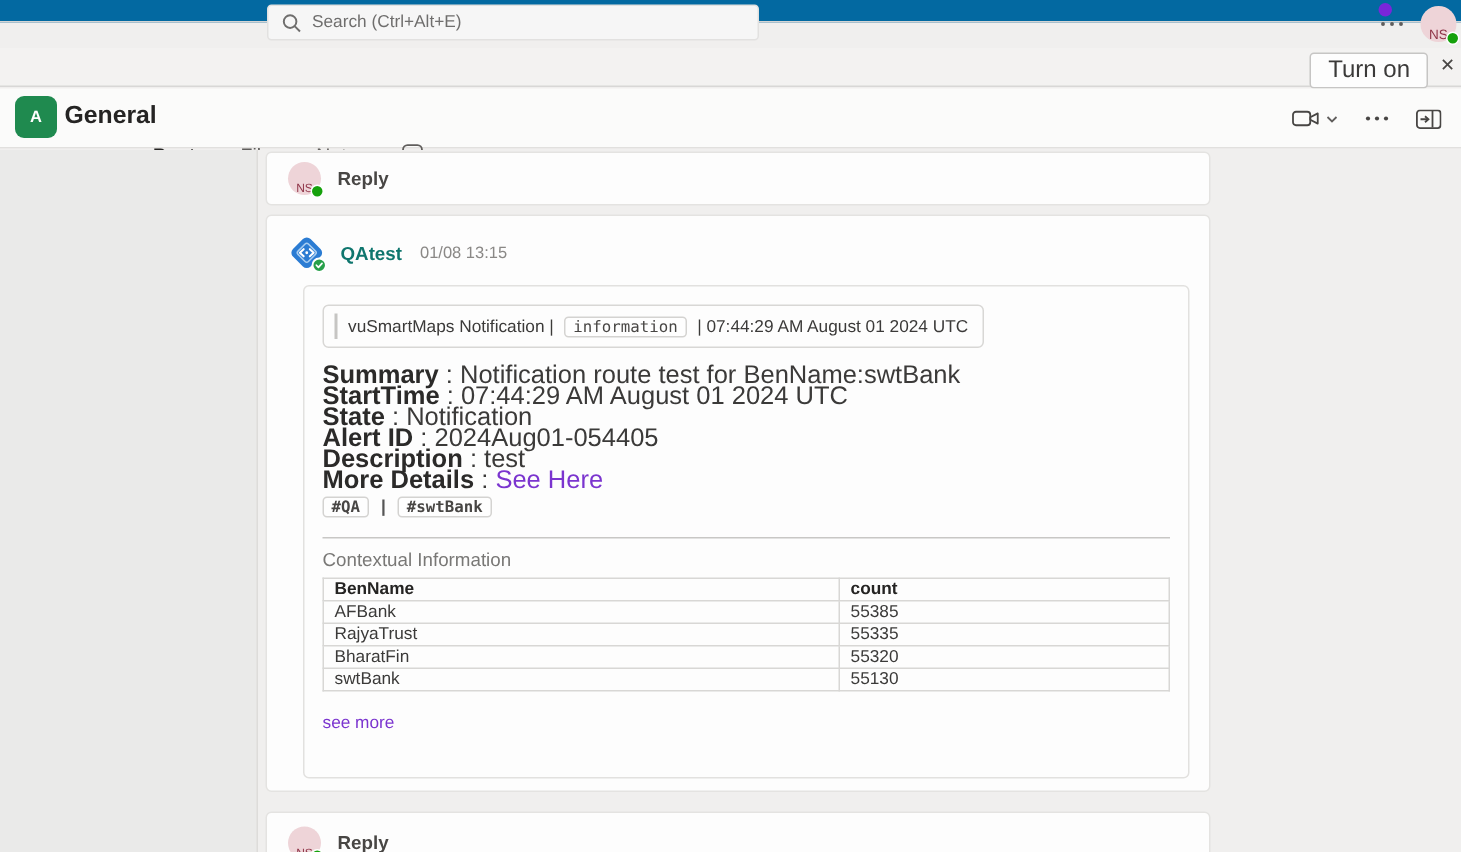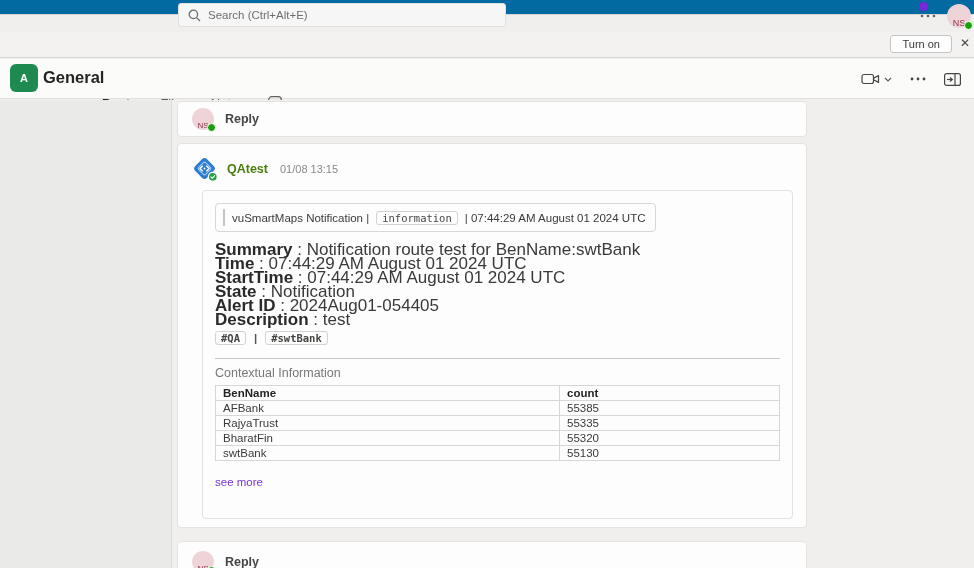--- a/index.html
+++ b/index.html
@@ -10,21 +10,21 @@
   .search-box { position:absolute; left:178px; top:3px; width:328px; height:24px; background:#f6f6f6; border:1px solid #e2e1e0; border-radius:3px; display:flex; align-items:center; padding:0 9px; }
   .search-box input { border:none; background:transparent; outline:none; font-size:11.5px; color:#555; margin-left:7px; width:100%; font-family:"Liberation Sans",sans-serif; }
   .search-box input::placeholder { color:#6f6e6d; }
   .topbar-right { position:absolute; right:3px; top:0; height:31px; display:flex; align-items:center; gap:11px; }
   .notif-dot { position:absolute; right:46px; top:2px; width:9px; height:9px; border-radius:50%; background:#7a26d9; }
   .avatar-circle { width:24px; height:24px; border-radius:50%; background:#eed4d8; color:#8f3347; font-size:9px; font-weight:normal; display:flex; align-items:flex-end; justify-content:center; position:relative; flex:none; }
   .presence { position:absolute; right:-2px; bottom:-2px; width:9px; height:9px; background:#16a10c; border:1.5px solid #fff; border-radius:50%; }
 
   
   .banner { position:absolute; top:32px; left:0; right:0; height:26px; background:#f3f2f1; border-bottom:1px solid #d8d7d6; }
-  .turnon-btn { position:absolute; right:22px; top:3px; font-size:11px; padding:2px 11px; background:#fdfdfd; border:1px solid #c6c5c4; border-radius:3px; color:#3b3a39; cursor:pointer; font-family:"Liberation Sans",sans-serif; }
+  .turnon-btn { position:absolute; right:22px; top:3px; font-size:16px; padding:2px 11px; background:#fdfdfd; border:1px solid #c6c5c4; border-radius:3px; color:#3b3a39; cursor:pointer; font-family:"Liberation Sans",sans-serif; }
   .banner-close { position:absolute; right:4px; top:4px; font-size:12px; color:#484644; cursor:pointer; }
 
   
   .channel-header { position:absolute; top:59px; left:0; right:0; height:40px; background:#fbfbfa; border-bottom:1px solid #e1e0de; }
   .team-avatar { position:absolute; left:10px; top:5px; width:28px; height:28px; border-radius:6px; background:#1f8a4f; color:#fff; font-size:11px; font-weight:bold; display:flex; align-items:center; justify-content:center; }
   .channel-title { position:absolute; left:43px; top:9px; font-size:16.5px; font-weight:bold; color:#252423; }
   .tabs { position:absolute; left:102px; top:0; height:40px; display:flex; align-items:center; gap:23px;margin-top:24px; }
   .tab { font-size:13px; color:#605e5c; position:relative; height:40px; display:flex; align-items:center; cursor:pointer; }
   .tab.active { font-weight:bold; color:#252423; }
   .tab.active::after { content:""; position:absolute; left:-1px; right:-1px; bottom:3px; height:3px; border-radius:2px; background:#6d28c9; }
@@ -37,21 +37,21 @@
   .left-panel { position:absolute; left:0; top:0; width:172px; bottom:0; background:#eaeae9; border-right:1px solid #dddcda; }
   .card { position:absolute; left:177px; width:630px; background:#fdfdfd; border:1px solid #e4e3e1; border-radius:4px; }
   .reply-card-top { top:1px; height:36px; }
   .reply-card-bottom { top:441px; height:42px; }
   .reply-row { display:flex; align-items:center; height:100%; padding-left:14px; gap:11px; cursor:pointer; }
   .reply-avatar { width:22px; height:22px; font-size:8px; }
   .reply-label { font-size:12.5px; font-weight:bold; color:#484644; }
 
   .message-card { top:43px; height:385px; }
   .author-row { display:flex; align-items:center; padding:11px 14px 0 13px; gap:9px; }
-  .author-name { font-size:12.5px; font-weight:bold; color:#4d7c0f;text-align:right; }
+  .author-name { font-size:12.5px; font-weight:bold; color:#0f766e;text-align:right; }
   .msg-time { font-size:11px; color:#8a8886; margin-left:3px; }
 
   .inner-card { position:absolute; left:24px; right:13px; top:46px; bottom:8px; border:1px solid #e2e1df; border-radius:4px; padding:12px 12px 10px 12px; background:#fdfdfd; }
   .note-header-box { display:inline-flex; align-items:center; border:1px solid #d8d7d5; border-radius:4px; padding:5px 10px 5px 7px; font-size:11.5px; color:#3b3a39; gap:7px; }
   .quote-bar { width:2px; height:17px; background:#c6c5c3; flex:none; }
   .code-badge { font-family:"DejaVu Sans Mono",monospace; font-size:10.5px; border:1px solid #d4d3d1; border-radius:3px; padding:0 5px; background:#fefefe; color:#484644; white-space:nowrap; }
 
   .fields { margin-top:11px; }
   .field-line { font-size:17px; line-height:14px; color:#3b3a39; }
   .field-label { font-weight:bold; color:#2b2a29; }
@@ -183,27 +183,29 @@
     <div class="inner-card">
       <div class="note-header-box">
         <span class="quote-bar"></span>
         <span>vuSmartMaps Notification |</span>
         <span class="code-badge">information</span>
         <span>| 07:44:29 AM August 01 2024 UTC</span>
       </div>
 
       <div class="fields" id="fields">
           <div class="field-line"><span class="field-label">Summary</span><span> : </span><span>Notification route test for BenName:swtBank</span></div>
-          <div class="field-line"><span class="field-label">Time</span><span> : </span><span>07:44:29 AM August 01 2024 UTC</span></div>
           <div class="field-line"><span class="field-label">StartTime</span><span> : </span><span>07:44:29 AM August 01 2024 UTC</span></div>
           <div class="field-line"><span class="field-label">State</span><span> : </span><span>Notification</span></div>
           <div class="field-line"><span class="field-label">Alert ID</span><span> : </span><span>2024Aug01-054405</span></div>
           <div class="field-line"><span class="field-label">Description</span><span> : </span><span>test</span></div>
         </div>
 
+      <div class="field-line">
+        <span class="field-label">More Details</span><span> : </span><span class="link">See Here</span>
+      </div>
 
       <div class="tags-row" id="tags">
           <span class="code-badge">#QA</span>
           <span>|</span>
           <span class="code-badge">#swtBank</span>
         </div>
 
       <hr class="divider">
 
       <div class="context-title">Contextual Information</div>

